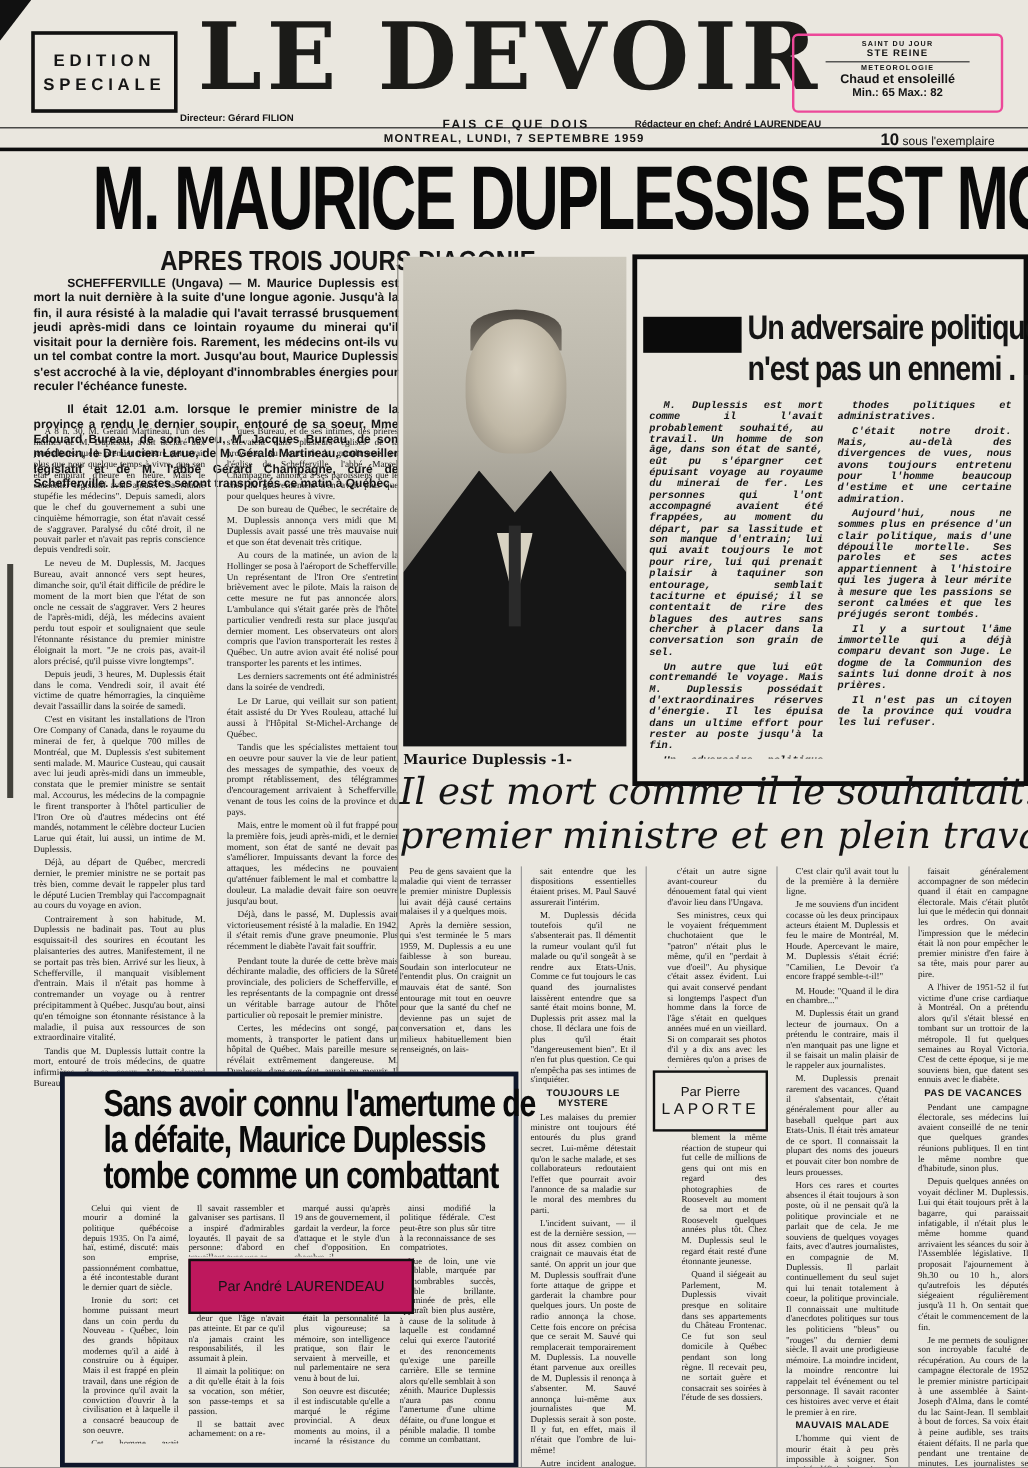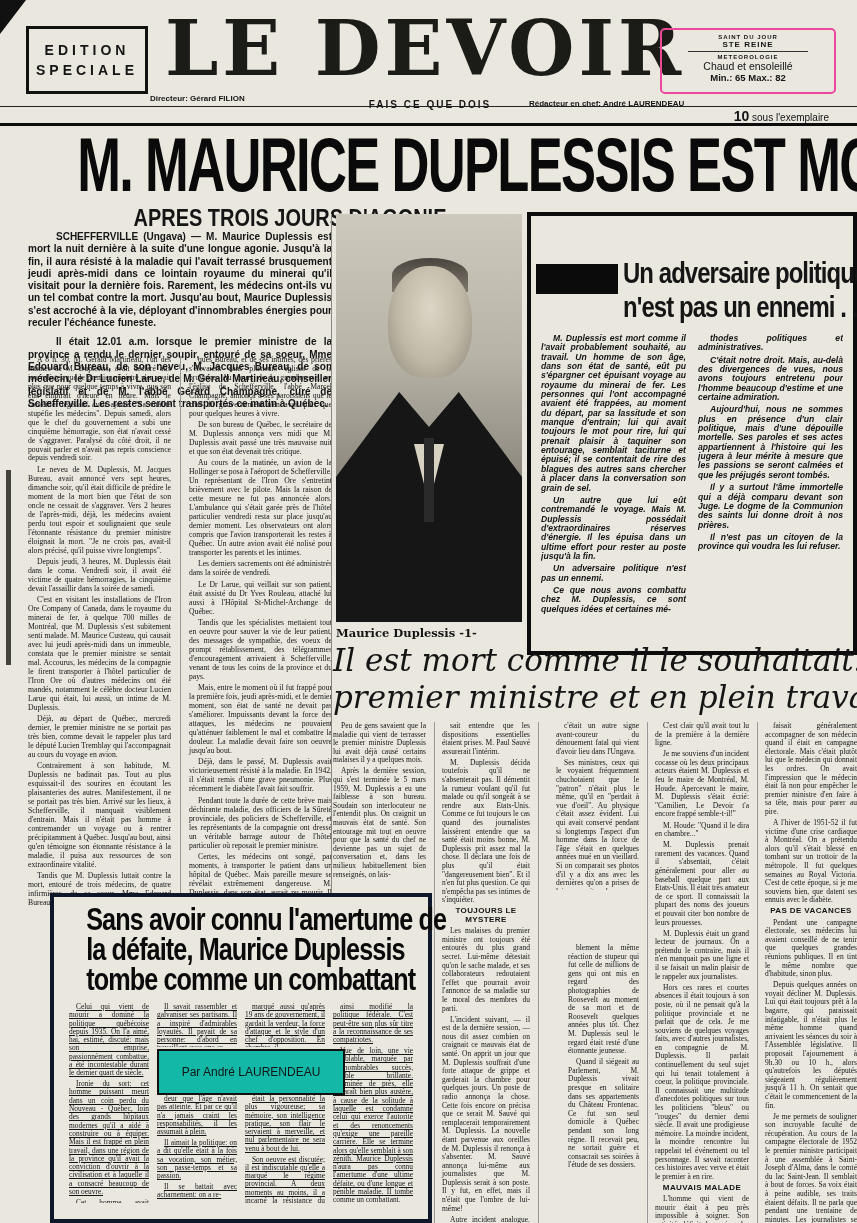--- a/index.html
+++ b/index.html
@@ -15,21 +15,21 @@
   .director{left:150px;top:94px;font-family:"Liberation Sans",sans-serif;font-weight:bold;font-size:8px;}
   .motto{left:320px;top:99px;width:220px;text-align:center;font-family:"Liberation Sans",sans-serif;
     font-weight:bold;font-size:10px;letter-spacing:2px;}
   .editor{left:529px;top:99px;font-family:"Liberation Sans",sans-serif;font-weight:bold;font-size:8px;}
   .weather{left:660px;top:28px;width:176px;height:66px;border:2px solid #ec4899;border-radius:5px;
     text-align:center;font-family:"Liberation Sans",sans-serif;padding-top:4px;box-sizing:border-box;}
   .weather .w1{font-size:6px;font-weight:bold;letter-spacing:1px;}
   .weather .w2{font-size:8px;font-weight:bold;letter-spacing:1px;}
   .weather .wdiv{width:70%;margin:2px auto;border-top:1px solid #333;}
   .weather .w3{font-size:6px;font-weight:bold;letter-spacing:1px;}
-  .weather .w4{font-size:10.5px;font-weight:normal;}
+  .weather .w4{font-size:10.5px;font-weight:bold;}
   .weather .w5{font-size:9.5px;font-weight:bold;}
   .rule-thin{left:0;top:106px;width:857px;height:1px;background:#222;}
   .dateline{left:0;top:110px;width:857px;text-align:center;font-family:"Liberation Sans",sans-serif;
     font-weight:bold;font-size:9.5px;letter-spacing:1px;}
   .price{right:28px;top:108px;font-family:"Liberation Sans",sans-serif;font-size:10px;}
   .price b{font-size:14px;}
   .rule-thick{left:0;top:123px;width:857px;height:3px;background:#0d0d0d;}
   
   .main-head{left:0;top:126px;width:857px;text-align:center;font-family:"Liberation Sans",sans-serif;
     font-weight:bold;font-size:64px;white-space:nowrap;letter-spacing:-2px;color:#0a0a0a;
@@ -60,21 +60,21 @@
   .caption{left:336px;top:626px;font-weight:bold;font-size:11.5px;font-family:"DejaVu Serif",serif;}
   
   .dir-box{left:527px;top:212px;width:330px;height:443px;border:4px solid #0c0c0c;box-sizing:border-box;
     background:#eae7df;}
   .ink{position:absolute;left:5px;top:48px;width:82px;height:30px;background:#0b0b0b;}
   .dir-t1{position:absolute;left:92px;top:42px;width:232px;font-family:"Liberation Sans",sans-serif;
     font-weight:bold;font-size:26px;white-space:nowrap;letter-spacing:-1px;transform:scale(.92,1.1);transform-origin:0 50%;}
   .dir-t2{position:absolute;left:92px;top:76px;width:232px;font-family:"Liberation Sans",sans-serif;
     font-weight:bold;font-size:26px;white-space:nowrap;letter-spacing:-1px;transform:scale(.92,1.1);transform-origin:0 50%;}
   .dir-cols{position:absolute;left:10px;top:118px;width:302px;height:298px;display:flex;gap:12px;}
-  .dir-col{flex:1;font-family:Liberation Sans, sans-serif;font-style:italic;font-weight:bold;font-size:8.6px;
+  .dir-col{flex:1;font-family:Liberation Mono, monospace;font-style:italic;font-weight:bold;font-size:8.6px;
     line-height:9.35px;text-align:justify;overflow:hidden;}
   .dir-col p{margin:0 0 3px;text-indent:12px;}
   
   .lap-head{left:333px;top:642px;width:524px;font-family:"DejaVu Serif",serif;font-style:italic;
     font-size:31px;line-height:37px;white-space:nowrap;}
   .lap-col{font-size:7.5px;line-height:8.6px;text-align:justify;overflow:hidden;}
   .lap-col p{margin:0 0 2.5px;text-indent:8px;}
   .subhead{font-family:"Liberation Sans",sans-serif;font-weight:bold;font-size:8px;text-align:center;
     letter-spacing:.4px;margin:3.5px 0;text-indent:0 !important;}
   .colA{left:333px;top:722px;width:93px;height:168px;}
@@ -88,27 +88,27 @@
   .colE{left:757px;top:722px;width:100px;height:501px;border-left:1px solid #999;padding-left:7px;box-sizing:border-box;}
   .lap-byline{left:544px;top:892px;width:92px;height:47px;border:2px solid #111;background:#eae7df;
     display:flex;flex-direction:column;justify-content:center;align-items:center;}
   .lap-byline .b1{font-family:"Liberation Sans",sans-serif;font-size:11px;}
   .lap-byline .b2{font-family:"Liberation Sans",sans-serif;font-size:13px;letter-spacing:3px;}
   
   .feat-box{left:50px;top:893px;width:382px;height:330px;border:4px solid #0f172a;box-sizing:border-box;
     background:#eae7df;padding:6px 15px;}
   .feat-h{text-align:center;font-family:"Liberation Sans",sans-serif;font-weight:bold;font-size:28px;
     line-height:30px;white-space:nowrap;transform:scale(.9,1.12);transform-origin:50% 0;letter-spacing:-1px;color:#0a0a0a;}
-  .feat-cols{position:relative;margin-top:10px;display:flex;gap:8px;height:200px;text-decoration:underline;}
+  .feat-cols{position:relative;margin-top:10px;display:flex;gap:8px;height:200px;}
   .feat-col{flex:1;font-size:7.4px;line-height:8.3px;text-align:justify;overflow:hidden;}
   .feat-col p{margin:0 0 2.5px;text-indent:7px;}
   .feat-col .pre{height:44px;overflow:hidden;}
   .feat-col .gap{height:48px;}
   .feat-byline{position:absolute;left:88px;top:46px;width:184px;height:42px;border:2px solid #111;
-    background:#14b8a6;display:flex;align-items:center;justify-content:center;
+    background:#be185d;display:flex;align-items:center;justify-content:center;
     font-family:"Liberation Sans",sans-serif;font-size:12px;}
   
   .corner{left:0;top:0;width:26px;height:34px;background:#111;clip-path:polygon(0 0,100% 0,0 100%);}
   .streak{left:6px;top:470px;width:5px;height:195px;background:#26241f;opacity:.85;}
   .mid-rule{left:331px;top:214px;width:1px;height:726px;background:#8a887f;}
 </style>
 </head>
 <body>
 
 <div class="page">
@@ -128,20 +128,21 @@
   <div class="abs weather">
     <div class="w1">SAINT DU JOUR</div>
     <div class="w2">STE REINE</div>
     <div class="wdiv"></div>
     <div class="w3">METEOROLOGIE</div>
     <div class="w4">Chaud et ensoleillé</div>
     <div class="w5">Min.: 65   Max.: 82</div>
   </div>
 
   <div class="abs rule-thin"></div>
+  <div class="abs dateline">MONTREAL, LUNDI, 7 SEPTEMBRE 1959</div>
   <div class="abs price"><b>10</b> <span>sous l'exemplaire</span></div>
   <div class="abs rule-thick"></div>
 
   <div class="abs main-head">M. MAURICE DUPLESSIS EST MORT</div>
   <div class="abs kicker">APRES TROIS JOURS D'AGONIE</div>
 
   <div class="abs lead-intro">
       <p>SCHEFFERVILLE (Ungava) — M. Maurice Duplessis est mort la nuit dernière à la suite d'une longue agonie. Jusqu'à la fin, il aura résisté à la maladie qui l'avait terrassé brusquement jeudi après-midi dans ce lointain royaume du minerai qu'il visitait pour la dernière fois. Rarement, les médecins ont-ils vu un tel combat contre la mort. Jusqu'au bout, Maurice Duplessis s'est accroché à la vie, déployant d'innombrables énergies pour reculer l'échéance funeste.</p>
       <p>Il était 12.01 a.m. lorsque le premier ministre de la province a rendu le dernier soupir, entouré de sa soeur, Mme Edouard Bureau, de son neveu, M. Jacques Bureau, de son médecin, le Dr Lucien Larue, de M. Gérald Martineau, conseiller législatif et de M. l'abbé Gérard Champagne, curé de Schefferville. Les restes seront transportés ce matin à Québec.</p>
     </div>
@@ -233,28 +234,32 @@
         <p>c'était un autre signe avant-coureur du dénouement fatal qui vient d'avoir lieu dans l'Ungava.</p>
         <p>Ses ministres, ceux qui le voyaient fréquemment chuchotaient que le "patron" n'était plus le même, qu'il en "perdait à vue d'oeil". Au physique c'était assez évident. Lui qui avait conservé pendant si longtemps l'aspect d'un homme dans la force de l'âge s'était en quelques années mué en un vieillard. Si on comparait ses photos d'il y a dix ans avec les dernières qu'on a prises de lui, on aurait proba-</p>
       </div>
     <div class="gap"></div>
     <div class="post">
         <p>blement la même réaction de stupeur qui fut celle de millions de gens qui ont mis en regard des photographies de Roosevelt au moment de sa mort et de Roosevelt quelques années plus tôt. Chez M. Duplessis seul le regard était resté d'une étonnante jeunesse.</p>
         <p>Quand il siégeait au Parlement, M. Duplessis vivait presque en solitaire dans ses appartements du Château Frontenac. Ce fut son seul domicile à Québec pendant son long règne. Il recevait peu, ne sortait guère et consacrait ses soirées à l'étude de ses dossiers.</p>
       </div>
   </div>
 
+  <div class="abs lap-byline">
+    <div class="b1">Par Pierre</div>
+    <div class="b2">LAPORTE</div>
+  </div>
 
   <div class="abs lap-col colD">
     <div>
         <p>C'est clair qu'il avait tout lu de la première à la dernière ligne.</p>
         <p>Je me souviens d'un incident cocasse où les deux principaux acteurs étaient M. Duplessis et feu le maire de Montréal, M. Houde. Apercevant le maire, M. Duplessis s'était écrié: "Camilien, Le Devoir t'a encore frappé semble-t-il!"</p>
         <p>M. Houde: "Quand il le dira en chambre..."</p>
+        <p>M. Duplessis était un grand lecteur de journaux. On a prétendu le contraire, mais il n'en manquait pas une ligne et il se faisait un malin plaisir de le rappeler aux journalistes.</p>
         <p>M. Duplessis prenait rarement des vacances. Quand il s'absentait, c'était généralement pour aller au baseball quelque part aux Etats-Unis. Il était très amateur de ce sport. Il connaissait la plupart des noms des joueurs et pouvait citer bon nombre de leurs prouesses.</p>
-        <p>M. Duplessis était un grand lecteur de journaux. On a prétendu le contraire, mais il n'en manquait pas une ligne et il se faisait un malin plaisir de le rappeler aux journalistes.</p>
         <p>Hors ces rares et courtes absences il était toujours à son poste, où il ne pensait qu'à la politique provinciale et ne parlait que de cela. Je me souviens de quelques voyages faits, avec d'autres journalistes, en compagnie de M. Duplessis. Il parlait continuellement du seul sujet qui lui tenait totalement à coeur, la politique provinciale. Il connaissait une multitude d'anecdotes politiques sur tous les politiciens "bleus" ou "rouges" du dernier demi siècle. Il avait une prodigieuse mémoire. La moindre incident, la moindre rencontre lui rappelait tel événement ou tel personnage. Il savait raconter ces histoires avec verve et était le premier à en rire.</p>
       </div>
     <p class="subhead">MAUVAIS MALADE</p>
     <div>
         <p>L'homme qui vient de mourir était à peu près impossible à soigner. Son activité défiait les soins des médecins. Il se</p>
       </div>
   </div>
 
   <div class="abs lap-col colE">
     <div>

